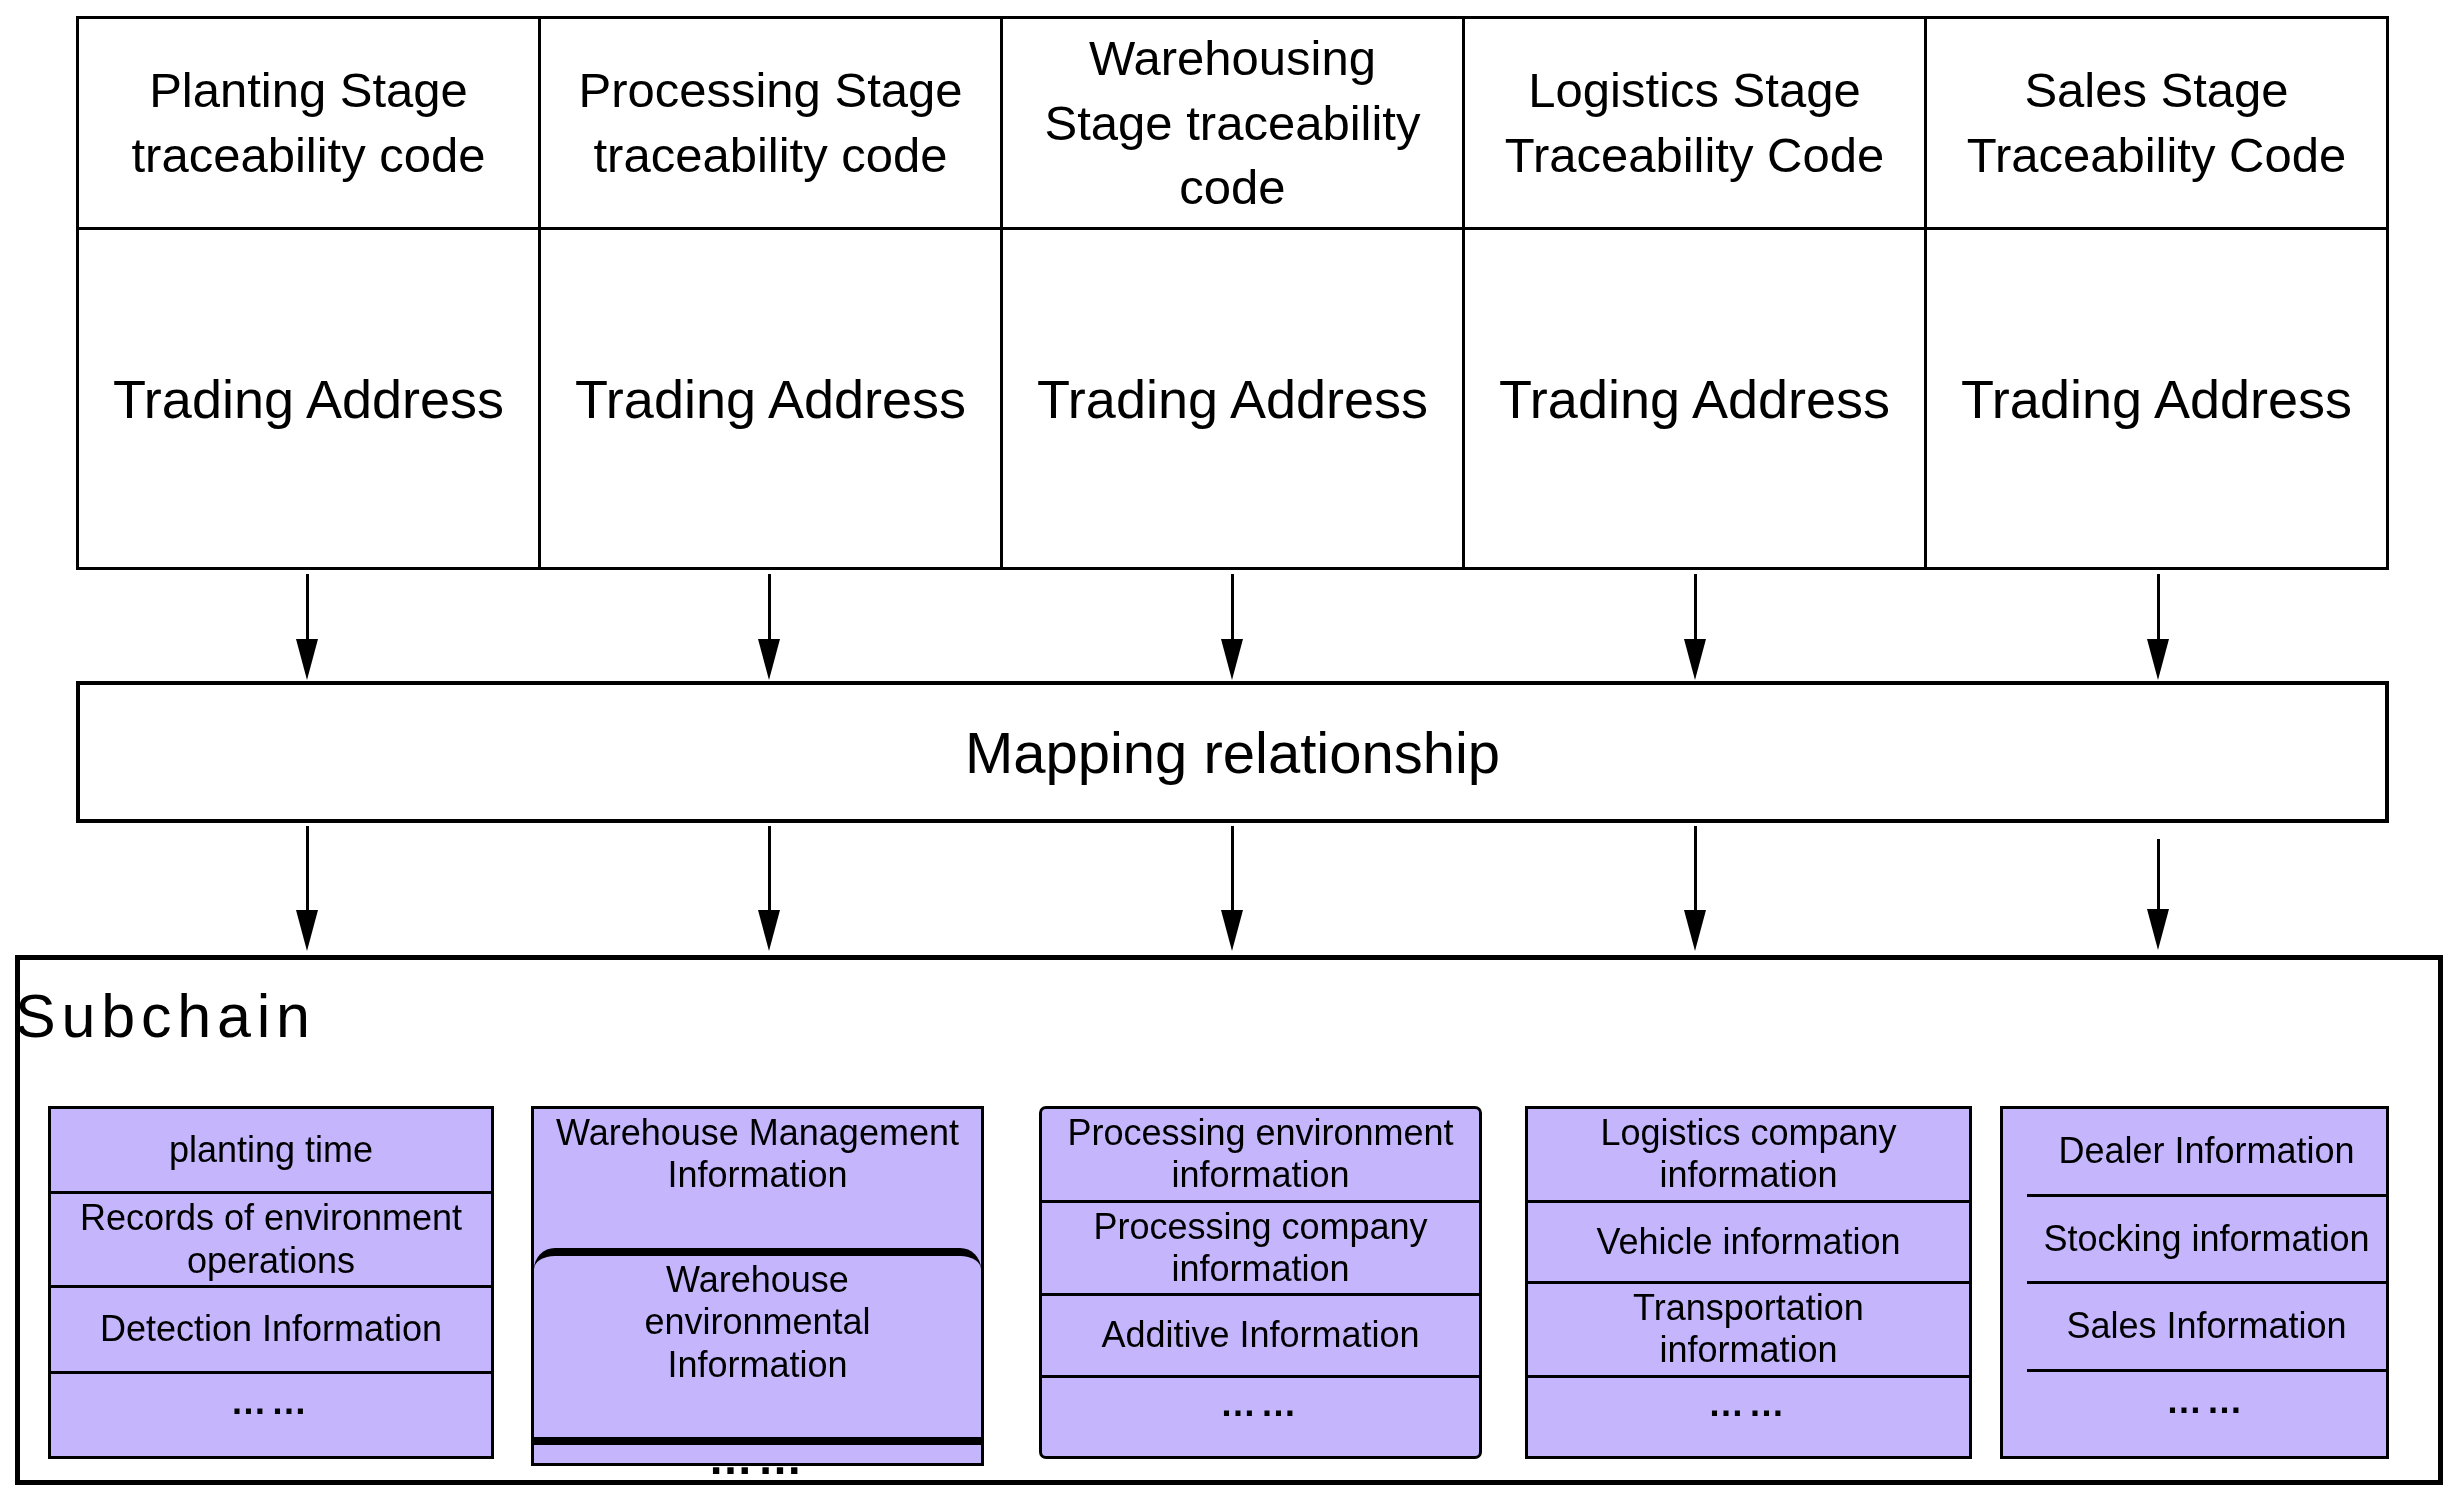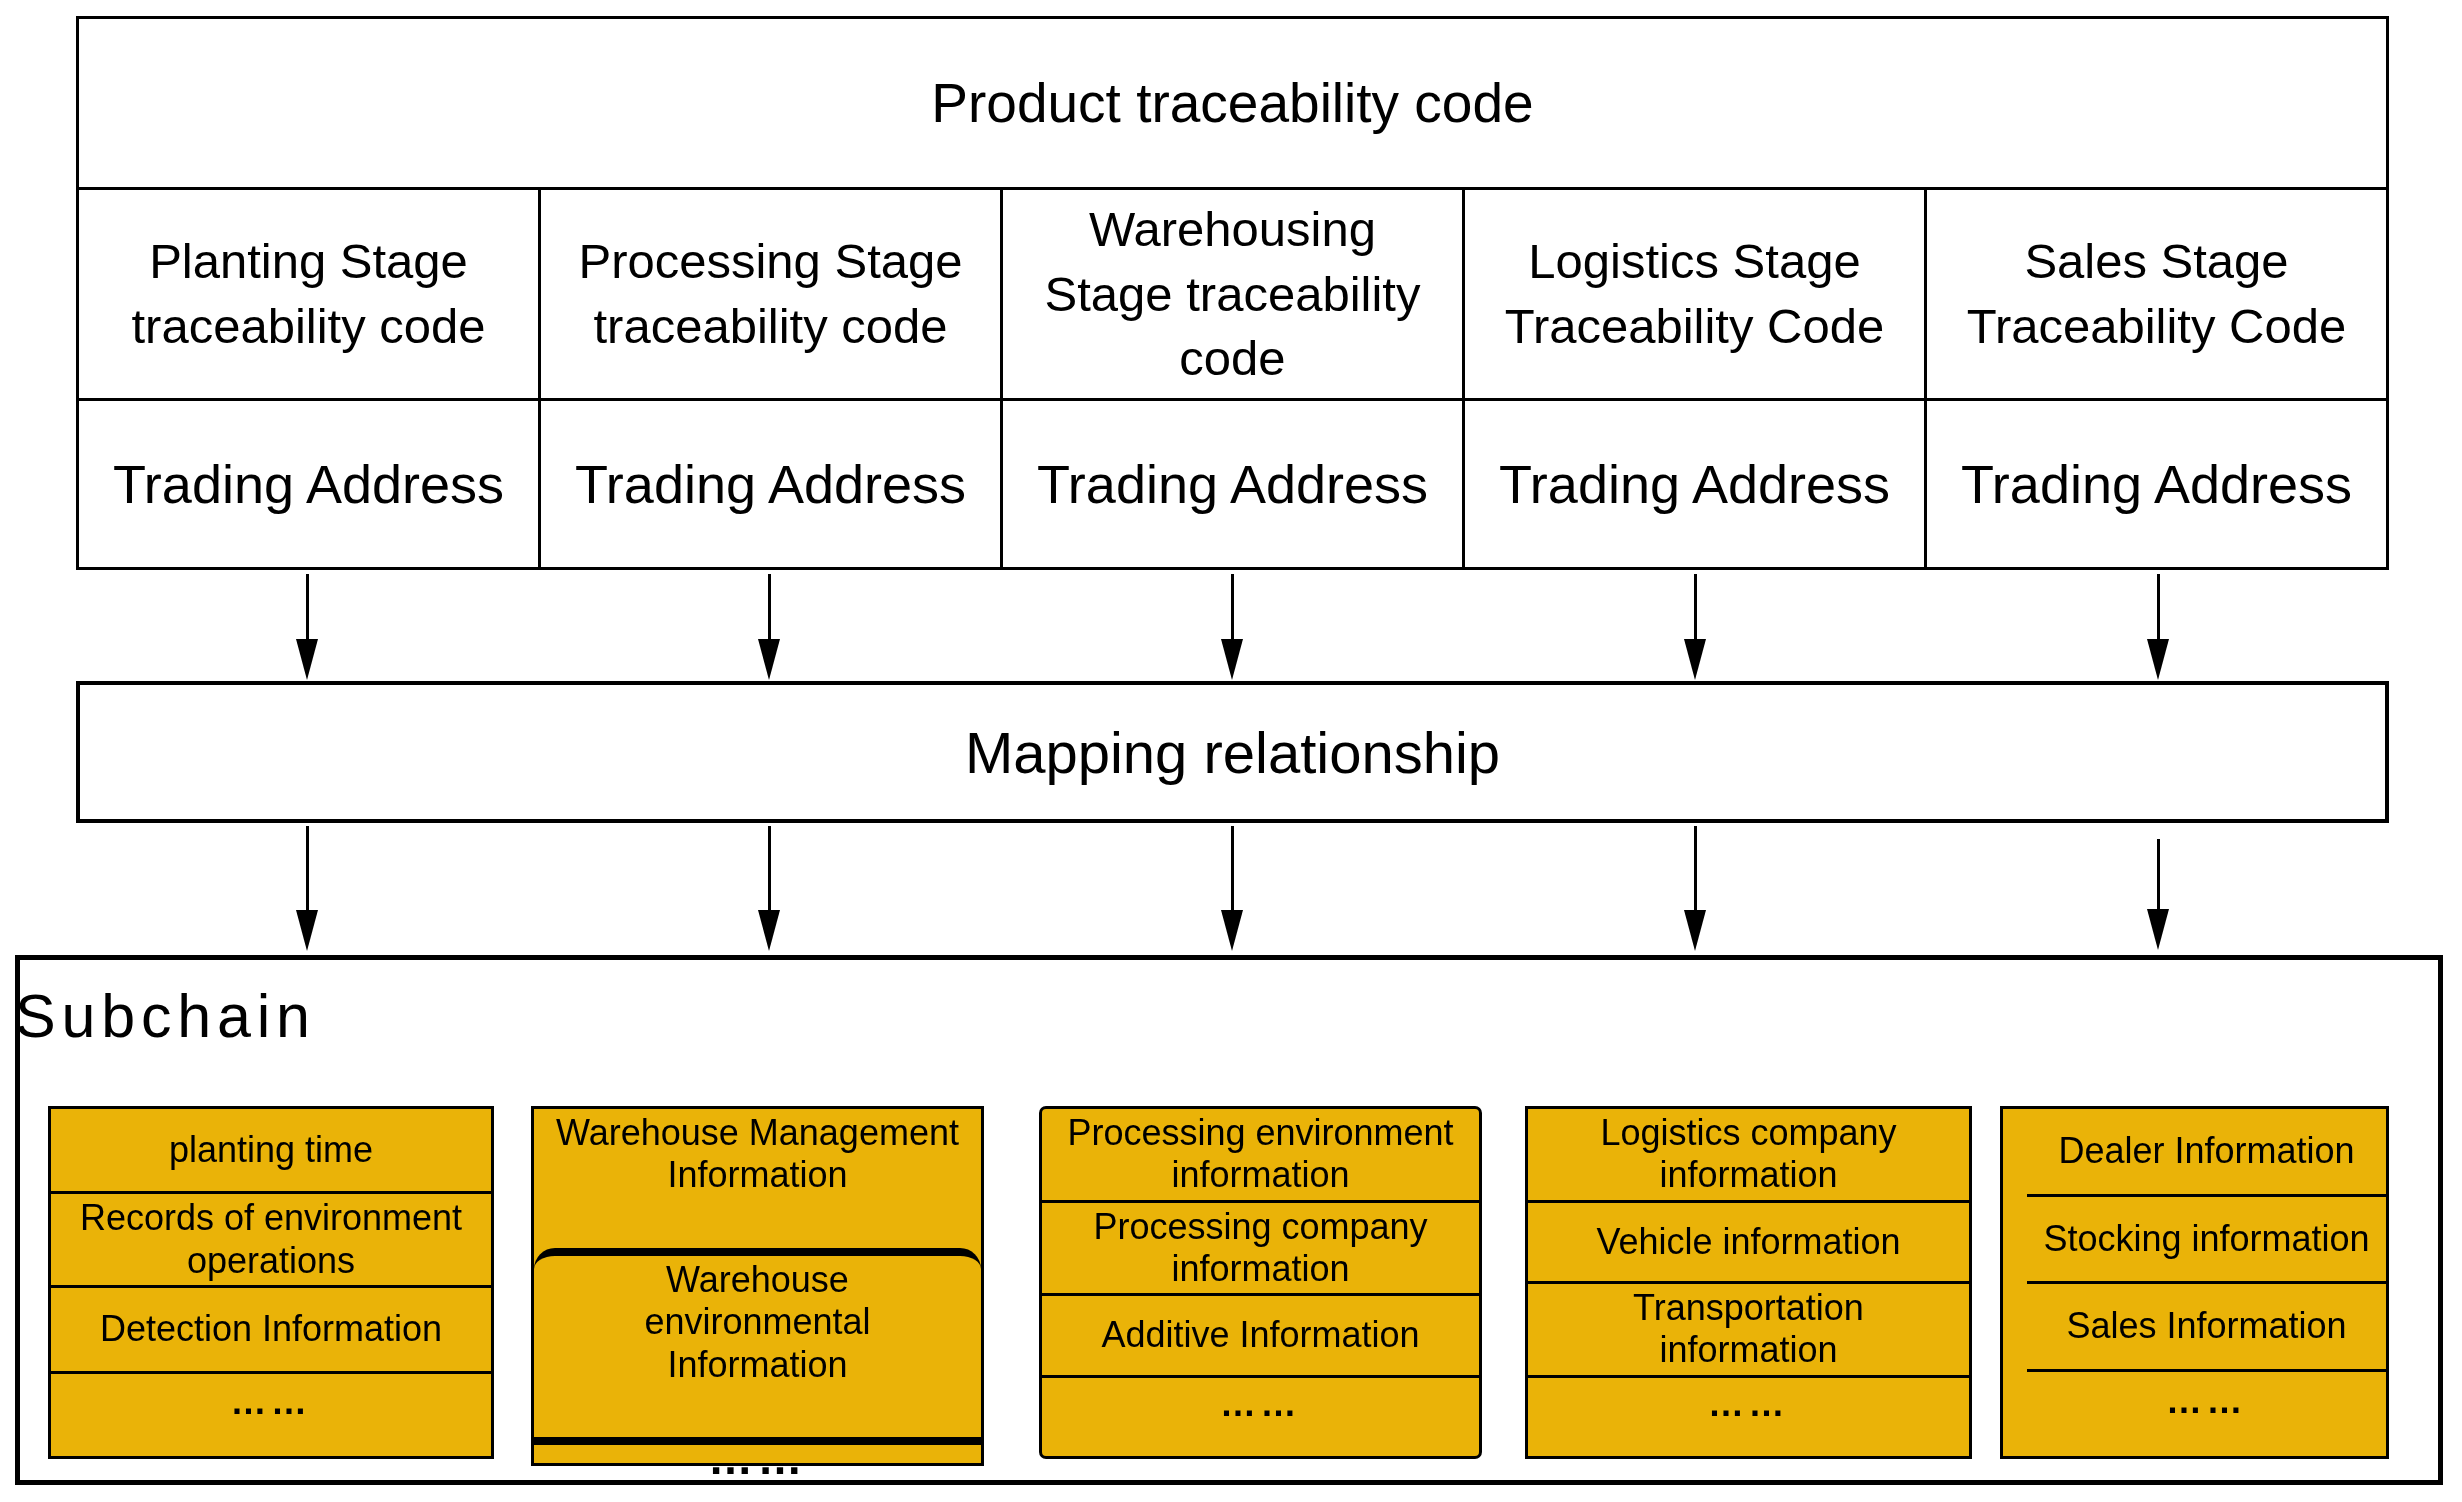--- a/index.html
+++ b/index.html
@@ -54,21 +54,21 @@
     position:absolute;left:14.5px;top:955px;width:2428px;height:530px;
     border:5.1px solid #000;box-sizing:border-box;
   }
   .subchain-title{
     position:absolute;left:15px;top:981px;width:2462px;
     text-align:left;font-size:61px;letter-spacing:5.8px;
   }
   .group{
     position:absolute;top:1106px;height:353px;
     border:3.6px solid #000;box-sizing:border-box;
-    display:flex;flex-direction:column;background:#eab308;
+    display:flex;flex-direction:column;background:#c4b5fd;
   }
   .group .row{
     flex:1;display:flex;align-items:center;justify-content:center;
     text-align:center;font-size:36px;line-height:1.18;
     border-top:3.6px solid #000;box-sizing:border-box;
     padding:2.9px 13px;
   }
   .group .row:first-child{border-top:none;}
   .group.thick-sep .row{border-top-width:8.7px;}
   .group.thick-sep .row:first-child{border-top:none;}
@@ -82,21 +82,20 @@
   .g3{left:1039px;width:443px;border-radius:7px;}
   .g4{left:1525px;width:447px;}
   .g5{left:2000px;width:389px;padding-left:24px;}
 </style>
 </head>
 <body>
 
 <div class="canvas">
 
   <div class="top-table">
-    <div class="title-row">Product traceability code</div>
     <div class="stage-row">
       <div class="cell stage-cell">Planting Stage traceability code</div>
       <div class="cell stage-cell">Processing Stage traceability code</div>
       <div class="cell stage-cell">Warehousing Stage traceability code</div>
       <div class="cell stage-cell">Logistics Stage Traceability Code</div>
       <div class="cell stage-cell">Sales Stage Traceability Code</div>
     </div>
     <div class="trading-row">
       <div class="cell trading-cell">Trading Address</div>
       <div class="cell trading-cell">Trading Address</div>

